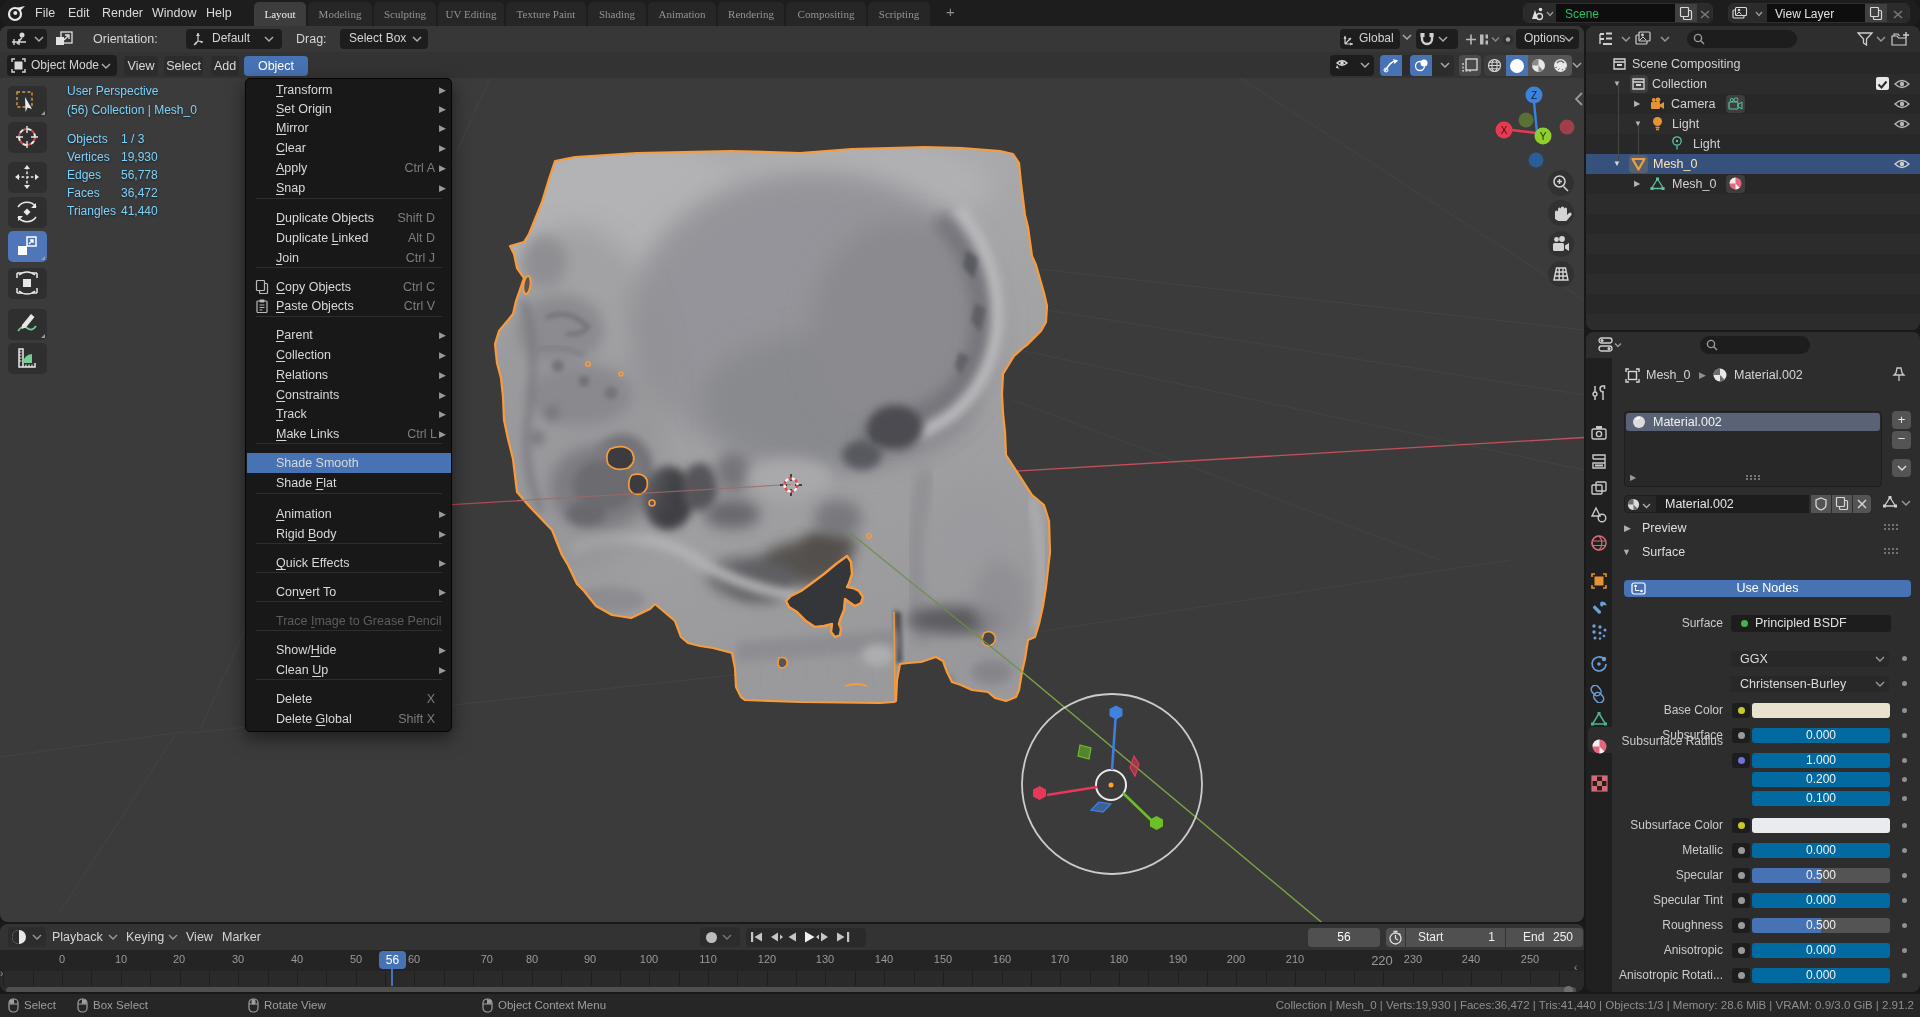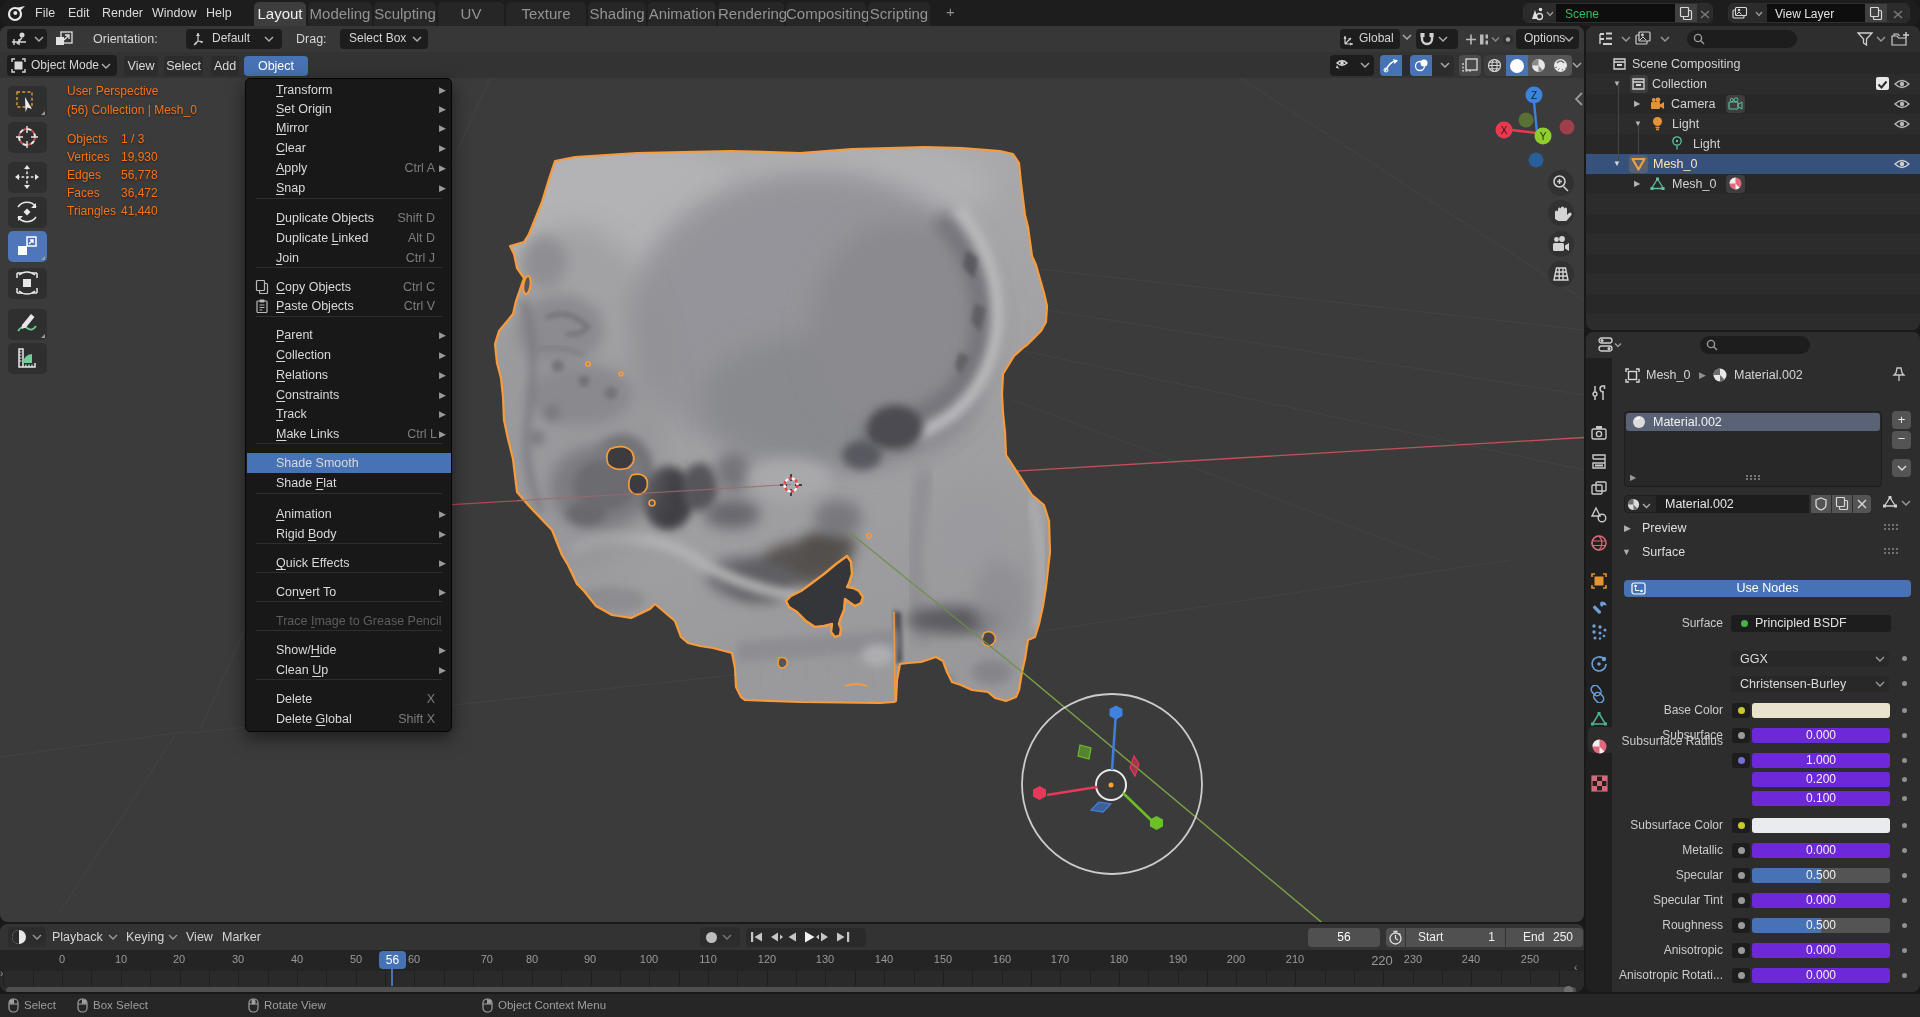--- a/index.html
+++ b/index.html
@@ -3,51 +3,51 @@
 <meta charset="utf-8">
 <style>
 * { margin:0; padding:0; box-sizing:border-box; }
 html,body { width:1920px; height:1017px; background:#191919; overflow:hidden;
   font-family:"Liberation Sans", sans-serif; }
 .abs { position:absolute; }
 #app { position:relative; width:1920px; height:1017px; }
 
 #topbar { position:absolute; left:0; top:0; width:1920px; height:26px; background:#1d1d1d;border-radius:11px; }
 #topbar .menu { position:absolute; top:0; height:26px; line-height:26px; color:#dadada; font-size:12.5px; }
-.tab { position:absolute; top:2px; height:24px; line-height:24px; font-size:15px;
-  color:#939393; background:#262626; text-align:center; border-radius:5px 5px 0 0; }
+.tab { position:absolute; top:2px; height:24px; line-height:24px; font-size:11px;
+  color:#939393; background:#262626; text-align:center; border-radius:5px 5px 0 0;font-family:Liberation Serif, serif; }
 .tab.active { background:#3d3d3d; color:#f0f0f0; }
 
 #viewport { position:absolute; left:0; top:26px; width:1584px; height:896px; background:#3b3b3b; border-radius:8px; overflow:hidden; }
 #row2 { position:absolute; left:0; top:0; width:1584px; height:26px; background:#373737; }
 #row3 { position:absolute; left:0; top:26px; width:1584px; height:26px; background:#333333; }
 .fld { position:absolute; background:#1d1d1d; border-radius:4px; color:#d5d5d5; font-size:12px; }
 .hbtn { position:absolute; background:#2c2c2c; border-radius:4px; color:#d9d9d9; font-size:12.5px; text-align:center; }
 #canvas { position:absolute; left:0; top:52px; width:1584px; height:844px; }
-.ovl { position:absolute; color:#f97316; font-size:12px; text-shadow:0 1px 2px rgba(0,0,0,.55); white-space:pre; }
+.ovl { position:absolute; color:#7dd3fc; font-size:12px; text-shadow:0 1px 2px rgba(0,0,0,.55); white-space:pre; }
 
 #objmenu { position:absolute; left:245px; top:78px; width:207px; height:654px;
   background:#181818; border:1px solid #060606; border-radius:5px; box-shadow:0 6px 18px rgba(0,0,0,.5); z-index:30; }
 .mi { position:absolute; left:1px; width:204px; height:20px; color:#d9d9d9; font-size:12.5px; line-height:20px; }
 .mi .lbl { position:absolute; left:29px; }
 .mi .sc { position:absolute; right:16px; color:#7d7d7d; }
 .mi .arr { position:absolute; right:5px; color:#9a9a9a; font-size:9px; }
 .mi.hl { background:#4772b3; }
 .mi.dis .lbl { color:#5d5d5d; }
 .msep { position:absolute; left:10px; width:186px; height:1px; background:#2e2e2e; }
 u { text-decoration:underline; text-underline-offset:2px; }
 
 #outliner { position:absolute; left:1586px; top:26px; width:334px; height:304px; background:#282828; border-radius:8px; overflow:hidden;}
 #props { position:absolute; left:1586px; top:332px; width:334px; height:660px; background:#2d2d2d; border-radius:8px; overflow:hidden;}
 
 #timeline { position:absolute; left:0; top:924px; width:1584px; height:68px; background:#2a2a2a; border-radius:8px; overflow:hidden;}
 #statusbar { position:absolute; left:0; top:994px; width:1920px; height:23px; background:#262626; color:#9f9f9f; font-size:11.5px; }
 .ol-row { position:absolute; left:0; width:334px; height:20px; font-size:12.5px; color:#cfcfcf; line-height:20px; }
 .pr-lbl { position:absolute; font-size:12px; color:#cbcbcb; text-align:right; line-height:15px; }
-.pr-fld { position:absolute; background:#6d28d9; border-radius:3px; color:#f2f2f2; font-size:12px; line-height:15px; text-align:center; height:15px; }
+.pr-fld { position:absolute; background:#0369a1; border-radius:3px; color:#f2f2f2; font-size:12px; line-height:15px; text-align:center; height:15px; }
 .dot-r { position:absolute; width:5px; height:5px; border-radius:50%; background:#909090; }
 .tbtn { position:absolute; left:8px; width:39px; height:31px; background:#2f2f2f; border-radius:5px; }
 .tbtn.active { background:#4f76b8; }
 .tbtn .corner { position:absolute; right:2px; bottom:2px; width:0; height:0;
   border-left:4px solid transparent; border-bottom:4px solid #9a9a9a; }
 </style>
 </head>
 <body>
 <div id="app">
 <div id="topbar">
@@ -1289,14 +1289,15 @@
     <path d="M5.5 1 v5 M1 6 h9" stroke="#9f9f9f" stroke-width="1.1"></path>
     <rect x="3.5" y="1.5" width="4" height="5" rx="1.5" fill="#9f9f9f"></rect>
   </svg>
   <div class="abs" style="left:264px;top:0;height:23px;line-height:23px">Rotate View</div>
   <svg class="abs" style="left:482px;top:4px" width="11" height="15" viewBox="0 0 11 15">
     <rect x="1" y="1" width="9" height="13" rx="4" fill="none" stroke="#9f9f9f" stroke-width="1.2"></rect>
     <path d="M5.5 1 v5 M1 6 h9" stroke="#9f9f9f" stroke-width="1.1"></path>
     <rect x="5.5" y="1.5" width="4" height="4.5" rx="2" fill="#9f9f9f"></rect>
   </svg>
   <div class="abs" style="left:498px;top:0;height:23px;line-height:23px">Object Context Menu</div>
+  <div class="abs" style="right:6px;top:0;height:23px;line-height:23px;color:#8f8f8f">Collection | Mesh_0 | Verts:19,930 | Faces:36,472 | Tris:41,440 | Objects:1/3 | Memory: 28.6 MiB | VRAM: 0.9/3.0 GiB | 2.91.2</div>
 </div>
 </div>
 
 </body></html>

